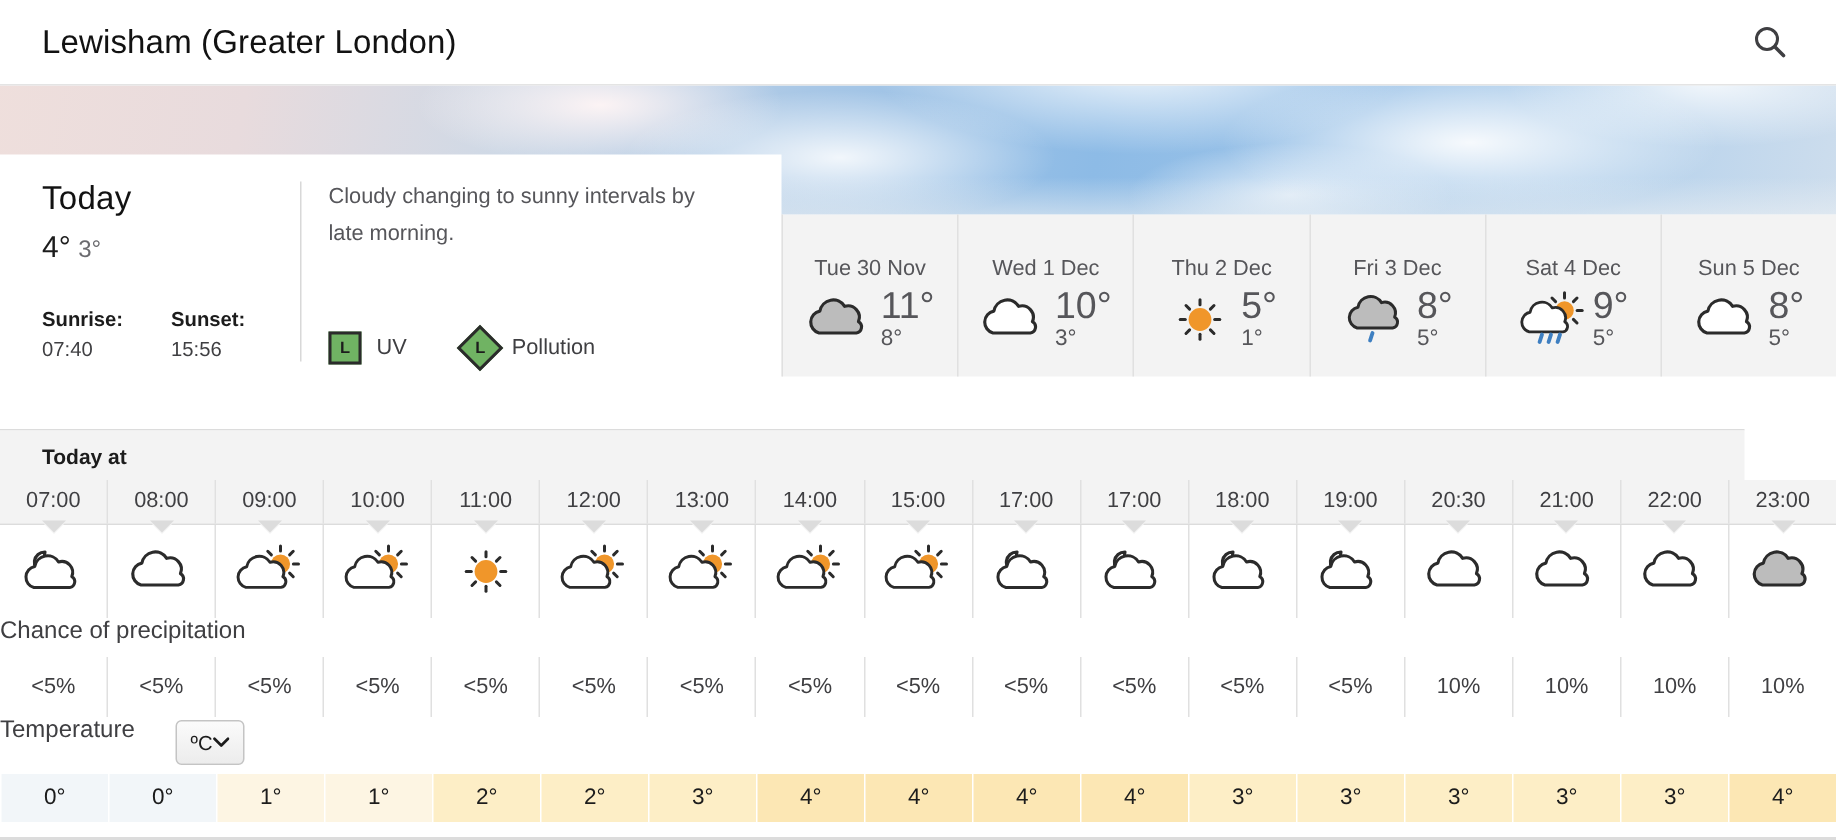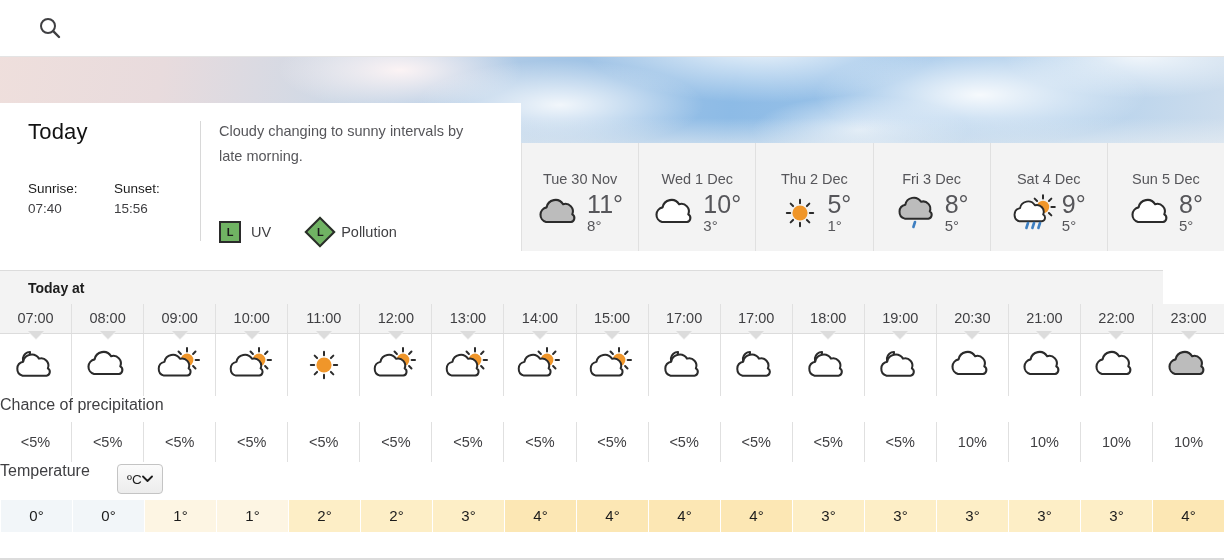--- a/index.html
+++ b/index.html
@@ -46,21 +46,21 @@
     position: absolute; left: 0; top: 103px; width: 521px; height: 148px;
     background: #fff; display: flex; padding: 16px 0 0 0;
   }
   .today-left { width: 200px; padding-left: 28px; }
   .today-title { font-size: 22px; color: #121212; font-weight: 400; letter-spacing: .2px; }
   .today-temps { margin-top: 9px; }
   .today-temps .hi { font-size: 20px; color: #1c1c1c; }
   .today-temps .lo { font-size: 16px; color: #6b6b6f; margin-left: 5px; }
   .sunrow { display: flex; margin-top: 28px; }
   .suncol { width: 97px; }
-  .sunlabel { font-size: 13.5px; font-weight: normal; color: #1c1c1c; margin-top: 8px; }
+  .sunlabel { font-size: 13.5px; font-weight: bold; color: #1c1c1c; }
   .suntime { font-size: 13.5px; color: #3f3f42; margin-top: 5px; }
 
   .today-divider { width: 1px; background: #d8d8d8; margin: 2px 18px 10px 0; }
 
   .today-right { flex: 1; padding-right: 14px; }
   .desc { font-size: 14.5px; line-height: 25px; color: #56565a; max-width: 250px; }
   .chips { display: flex; align-items: center; margin-top: 52px; }
   .chip { display: flex; align-items: center; margin-right: 38px; }
   .chip-label { font-size: 14.5px; color: #3f3f42; margin-left: 10px; }
   .sq-badge {
@@ -86,21 +86,21 @@
   .day:first-child { border-left: 1px solid #e0e0e0; }
   .day-name { font-size: 14.5px; color: #56565a; }
   .day-body { display: flex; align-items: center; justify-content: center; margin-top: 4px; }
   .day-icon { width: 46px; height: 40px; position: relative; }
   .day-temps { margin-left: 4px; text-align: left; }
   .day-hi { font-size: 25px; color: #56565a; line-height: 26px; }
   .day-lo { font-size: 15px; color: #56565a; line-height: 18px; }
 
   
   .hourly {
-    position: absolute; left: 0; top: 270px; width: 1163px;
+    position: absolute; left: 0; top: 286px; width: 1163px;
     border-top: 1px solid #dcdcdc;
   }
   .hourly-title {
     height: 33px; display: flex; align-items: center;
     padding-left: 28px; font-size: 14px; font-weight: bold; color: #1c1c1c;
     background: #f3f3f3;
   }
   .hrow { display: flex; width: 1224px; }
   .hcell {
     flex: 1 0 0; min-width: 0; border-left: 1px solid #e0e0e0; text-align: center;
@@ -150,31 +150,35 @@
 </style>
 </head>
 <body>
 
 <div class="page">
 
   <div class="sky"></div>
   <div class="sky-fade"></div>
 
   <div class="searchbar">
+    <div class="search-text">Lewisham (Greater London)</div>
     <div class="search-btn">
       <svg width="26" height="26" viewBox="0 0 26 26">
         <circle cx="11" cy="11" r="7" fill="none" stroke="#3f3f42" stroke-width="2"></circle>
         <line x1="16.2" y1="16.2" x2="22" y2="22" stroke="#3f3f42" stroke-width="2.4" stroke-linecap="round"></line>
       </svg>
     </div>
   </div>
 
   <div class="today-card">
     <div class="today-left">
       <div class="today-title">Today</div>
+      <div class="today-temps">
+        <span class="hi">4°</span><span class="lo">3°</span>
+      </div>
       <div class="sunrow">
         <div class="suncol">
           <div class="sunlabel">Sunrise:</div>
           <div class="suntime">07:40</div>
         </div>
         <div class="suncol">
           <div class="sunlabel">Sunset:</div>
           <div class="suntime">15:56</div>
         </div>
       </div>

